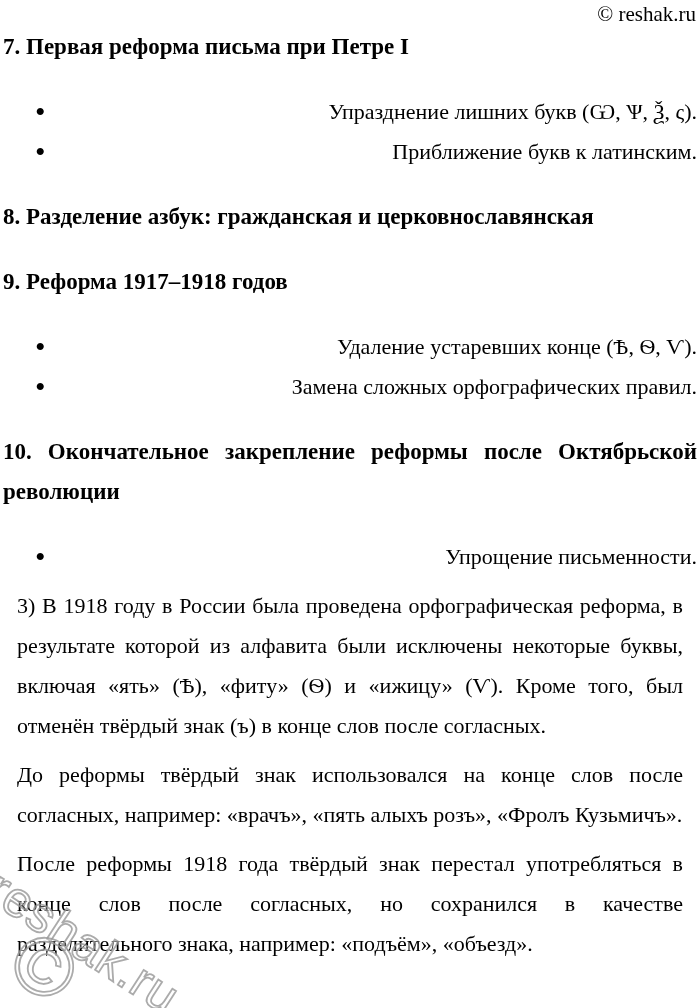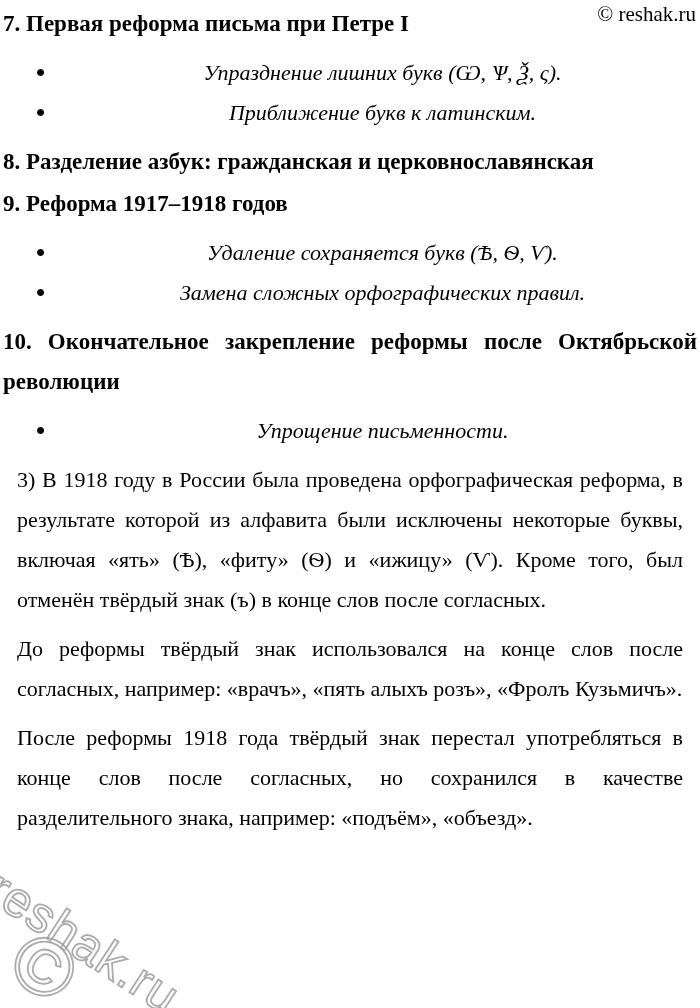--- a/index.html
+++ b/index.html
@@ -29,33 +29,32 @@
     font-size: 21px;
     line-height: 26px;
     color: #000000;
     white-space: nowrap;
     z-index: 2;
   }
   h2.sec-heading {
     font-size: 23px;
     font-weight: bold;
     line-height: 40px;
-    margin: 2px 0;
+    margin: 25px 0;
     text-align: justify;
   }
   ul.bullets {
     list-style: none;
     margin: 9px 0;
     padding: 0 0 0 65px;
   }
   ul.bullets li {
     position: relative;
     line-height: 40px;
-    text-align: center;
-    font-style: italic;
+    text-align: right;
   }
   ul.bullets li::before {
     content: "\2022";
     position: absolute;
     left: -33px;
     top: 0;
     font-size: 30px;
     line-height: 40px;
   }
   p.para {
@@ -104,21 +103,21 @@
   <h2 class="sec-heading">7. Первая реформа письма при Петре I</h2>
   <ul class="bullets">
     <li>Упразднение лишних букв (Ѡ, Ѱ, Ѯ, ς).</li>
     <li>Приближение букв к латинским.</li>
   </ul>
 
   <h2 class="sec-heading">8. Разделение азбук: гражданская и церковнославянская</h2>
 
   <h2 class="sec-heading">9. Реформа 1917–1918 годов</h2>
   <ul class="bullets">
-    <li>Удаление сохраняется букв (Ѣ, Ѳ, Ѵ).</li>
+    <li>Удаление устаревших конце (Ѣ, Ѳ, Ѵ).</li>
     <li>Замена сложных орфографических правил.</li>
   </ul>
 
   <h2 class="sec-heading">10. Окончательное закрепление реформы после Октябрьской революции</h2>
   <ul class="bullets">
     <li>Упрощение письменности.</li>
   </ul>
 
   <p class="para">3) В 1918 году в России была проведена орфографическая реформа, в результате которой из алфавита были исключены некоторые буквы, включая «ять» (Ѣ), «фиту» (Ѳ) и «ижицу» (Ѵ). Кроме того, был отменён твёрдый знак (ъ) в конце слов после согласных.</p>
   <p class="para">До реформы твёрдый знак использовался на конце слов после согласных, например: «врачъ», «пять алыхъ розъ», «Фролъ Кузьмичъ».</p>

